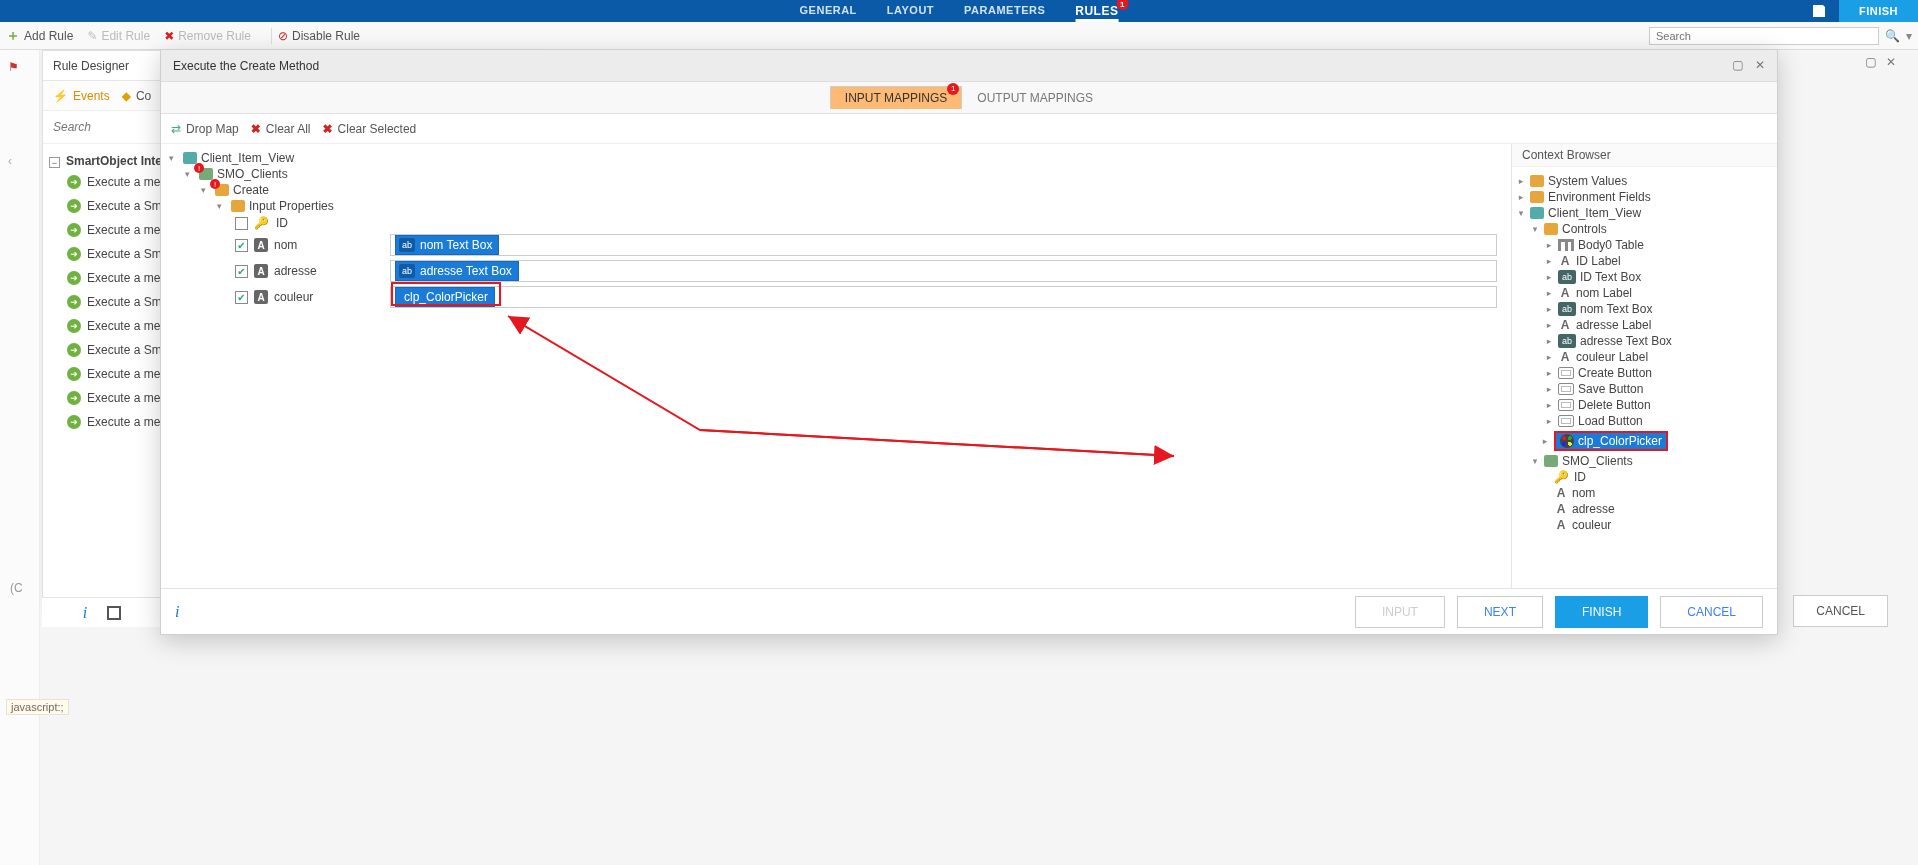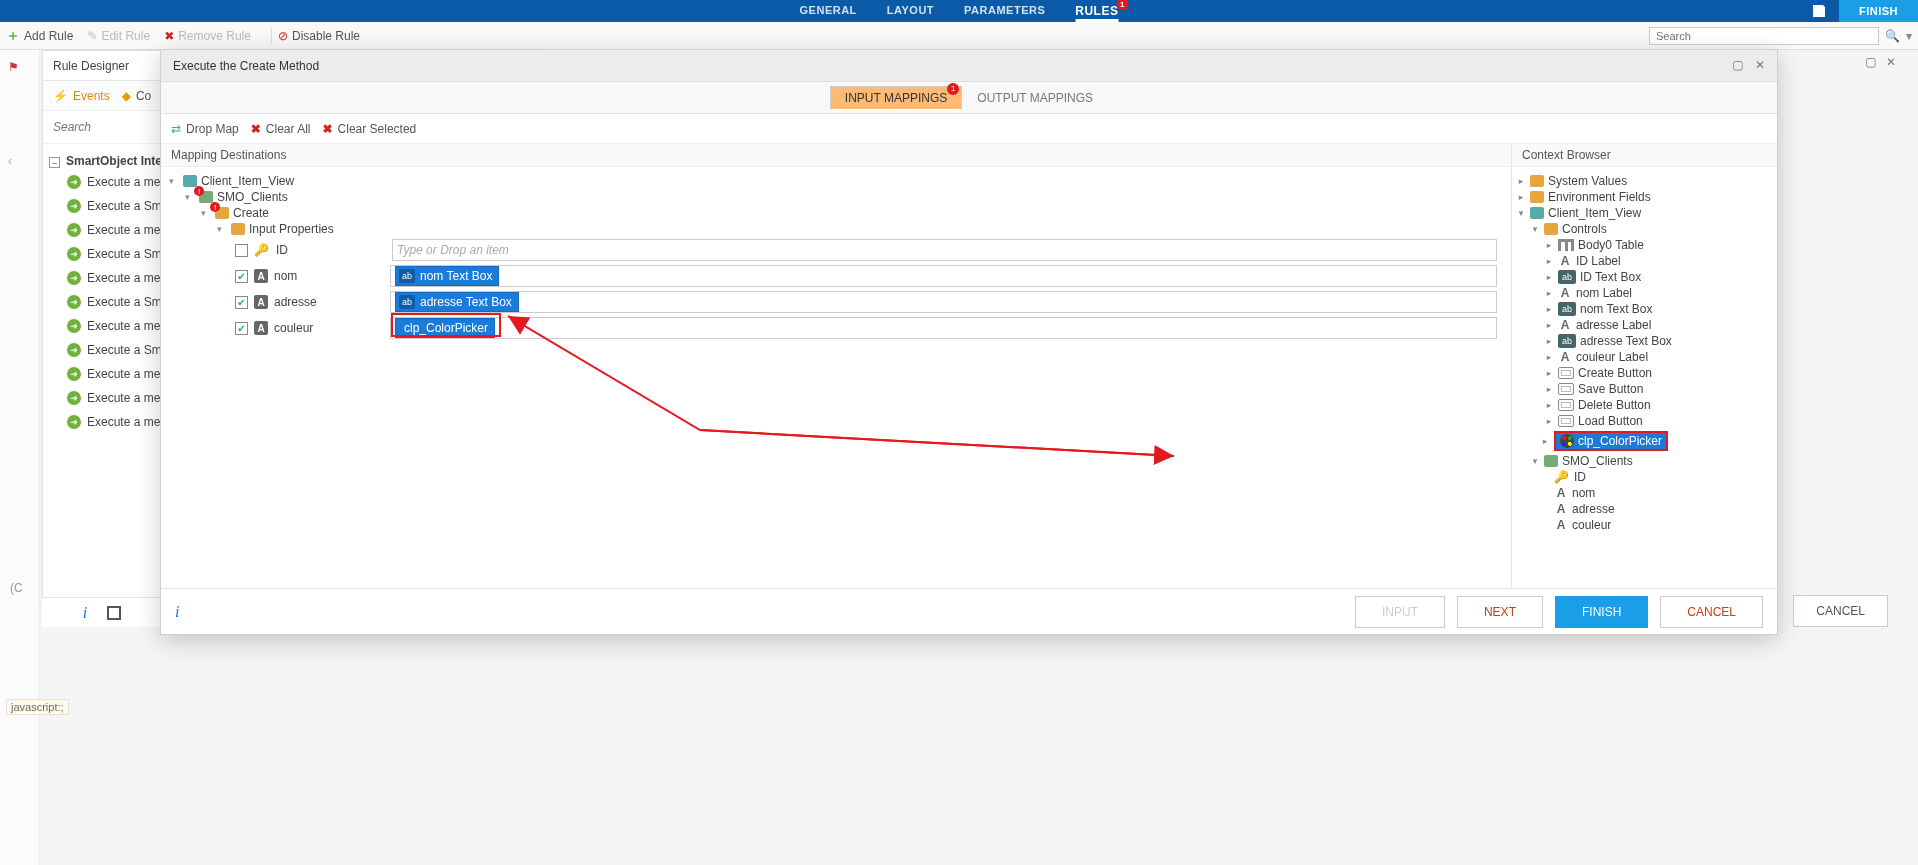--- a/index.html
+++ b/index.html
@@ -97,21 +97,21 @@
   .ctx-hl { border:2px solid #e4181e; background:#1a7bd9; color:#fff; padding:1px 4px; display:inline-flex; align-items:center; gap:4px; }
   .ctx-hl .palette-ico { width:14px; height:14px; background:radial-gradient(circle at 30% 30%, #e4181e 2px, transparent 2px), radial-gradient(circle at 70% 30%, #2a2 2px, transparent 2px), radial-gradient(circle at 30% 70%, #22f 2px, transparent 2px), radial-gradient(circle at 70% 70%, #ee2 2px, transparent 2px), #444; border-radius:50%; }
 
   .folder-open-ico { width:14px; height:12px; background:#e6a63c; border-radius:2px; display:inline-block; }
   .view-ico { width:14px; height:12px; background:#5aa; display:inline-block; border-radius:2px; }
   .smo-ico { width:14px; height:12px; background:#7a7; display:inline-block; border-radius:2px; }
 
   .modal-footer { height:46px; border-top:1px solid #e3e3e3; display:flex; align-items:center; padding:0 14px; gap:12px; }
   .footer-info { color:#1a7bd9; font-style:italic; font-size:16px; font-family:Georgia, serif; }
   .footer-spacer { flex:1; }
-  .btn-g { border:1px solid #ccc; background:#fff; color:#c2410c; padding:8px 26px; cursor:pointer; }
+  .btn-g { border:1px solid #ccc; background:#fff; color:#3b82f6; padding:8px 26px; cursor:pointer; }
   .btn-primary { background:#1a9ee5; color:#fff; border:1px solid #1a9ee5; }
 
   
   .ann-svg { position:absolute; top:0; left:0; width:100%; height:100%; pointer-events:none; z-index:20; }
 
   
   .rd-footer { position:absolute; top:597px; left:42px; width:120px; height:30px; border-top:1px solid #e3e3e3; display:flex; align-items:center; justify-content:center; gap:20px; z-index:5; background:#fff; }
   .rd-footer .sq { width:14px; height:14px; border:2px solid #555; }
 
   
@@ -285,21 +285,20 @@
     </div>
     <div class="mt-btn">
       <span class="x-ico">✖</span>
       <span>Clear Selected</span>
     </div>
   </div>
 
   <div class="modal-body">
 
     <div class="map-dest">
-      <div class="section-title">Mapping Destinations</div>
       <div class="map-tree">
         <div class="map-node" style="padding-left:4px;">
           <span class="caret">▾</span>
           <span class="view-ico"></span>
           <span class="text-node">Client_Item_View</span>
         </div>
         <div class="map-node" style="padding-left:20px;">
           <span class="caret">▾</span>
           <span class="smo-ico folder-warn" style="position:relative;"></span>
           <span class="text-node">SMO_Clients</span>
@@ -312,21 +311,20 @@
         <div class="map-node" style="padding-left:52px;">
           <span class="caret">▾</span>
           <span class="folder-ico"></span>
           <span class="text-node">Input Properties</span>
         </div>
 
         <div class="input-row">
           <span class="chk"></span>
           <span class="key-ico">🔑</span>
           <span class="field-label">ID</span>
-          <div class="field-drop">Type or Drop an item</div>
         </div>
 
         <div class="input-row">
           <span class="chk checked"></span>
           <span class="cap-a-ico">A</span>
           <span class="field-label">nom</span>
           <div class="field-drop" style="font-style:normal;">
             <span class="pill">
               <span class="pill-ico">ab</span>
               <span>nom Text Box</span>

